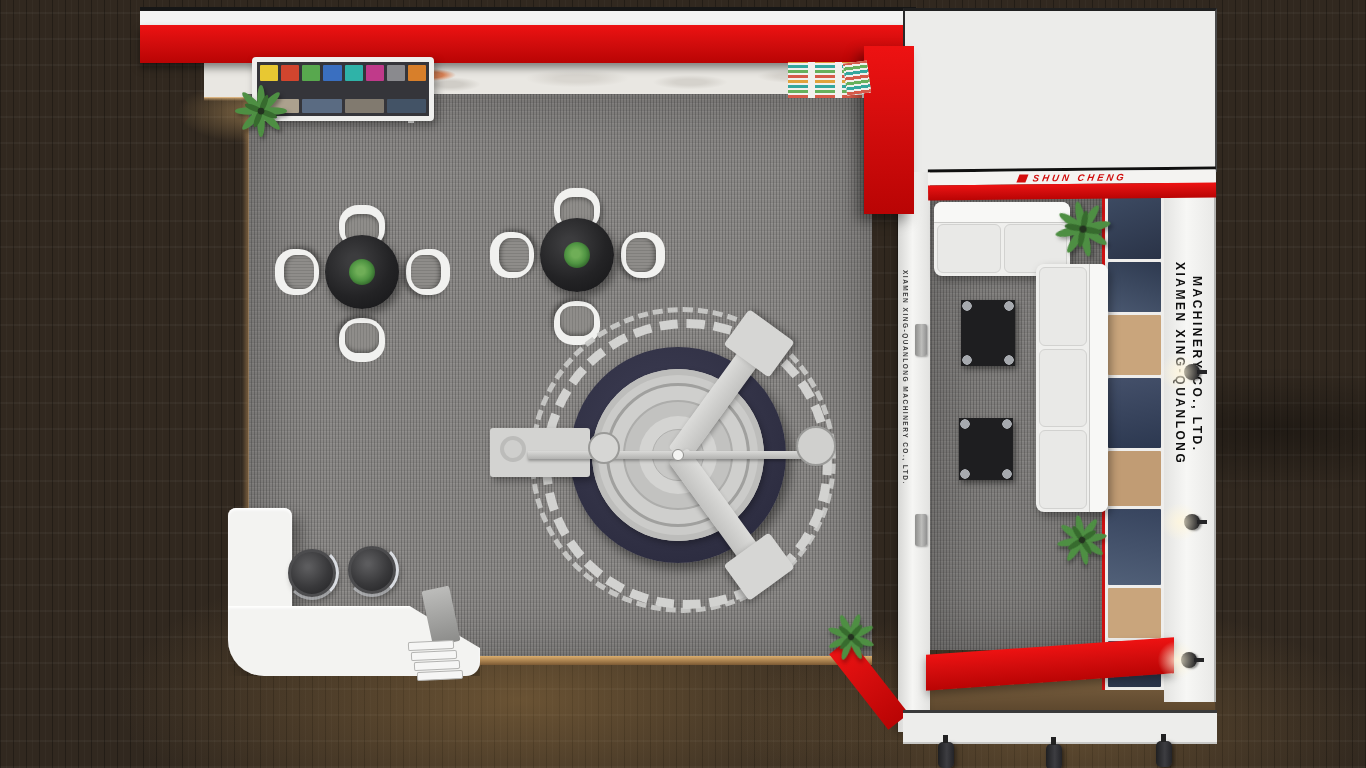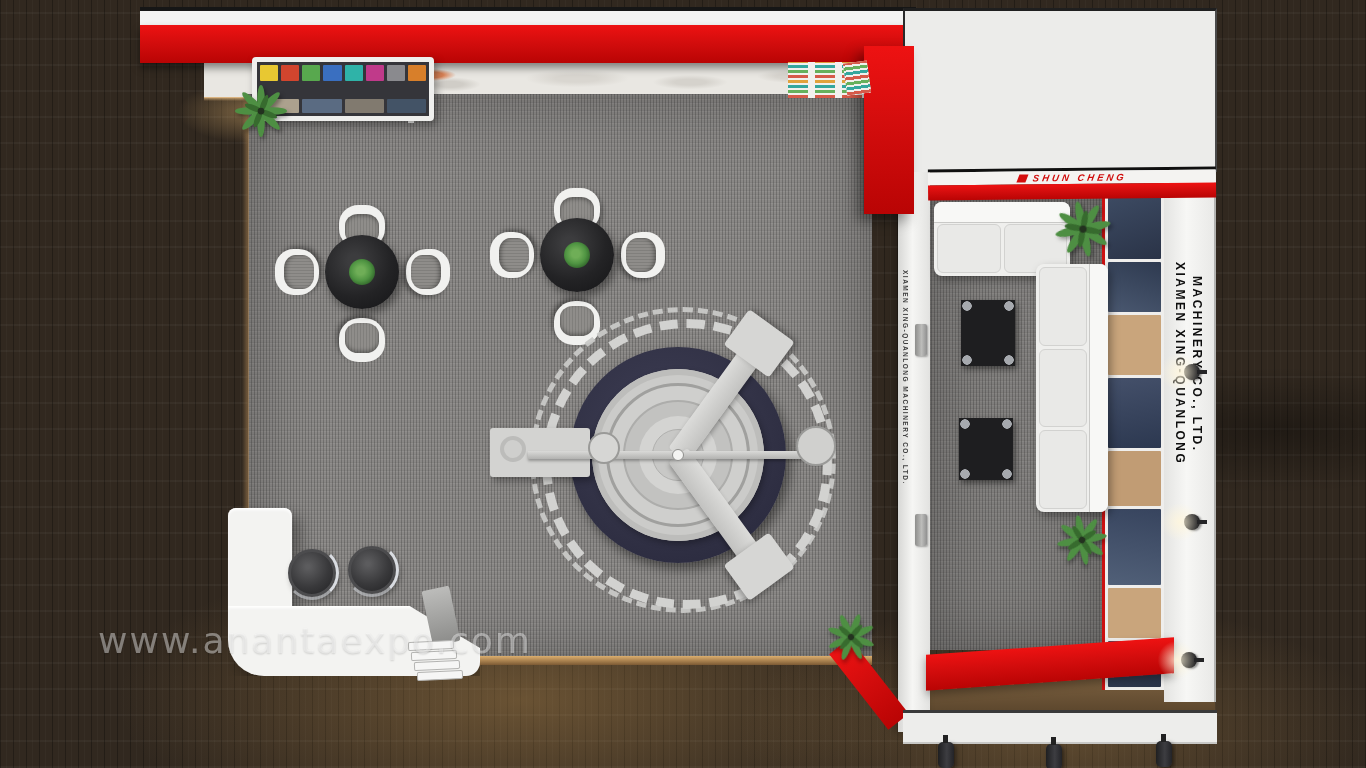--- a/index.html
+++ b/index.html
@@ -336,14 +336,13 @@
   <div class="wall-lamp" style="left:1184px;top:514px"></div>
   <div class="wall-lamp" style="left:1181px;top:652px"></div>
 
   <div class="abs wood-inside"></div>
   <div class="abs beam-bottom-right red"></div>
   <div class="abs bottom-band"></div>
   <div class="spotlight" style="left:938px;top:742px"></div>
   <div class="spotlight" style="left:1046px;top:744px"></div>
   <div class="spotlight" style="left:1156px;top:741px"></div>
 
-  <div class="abs watermark">www.anantaexpo.com</div>
 </div>
 
 </body></html>

